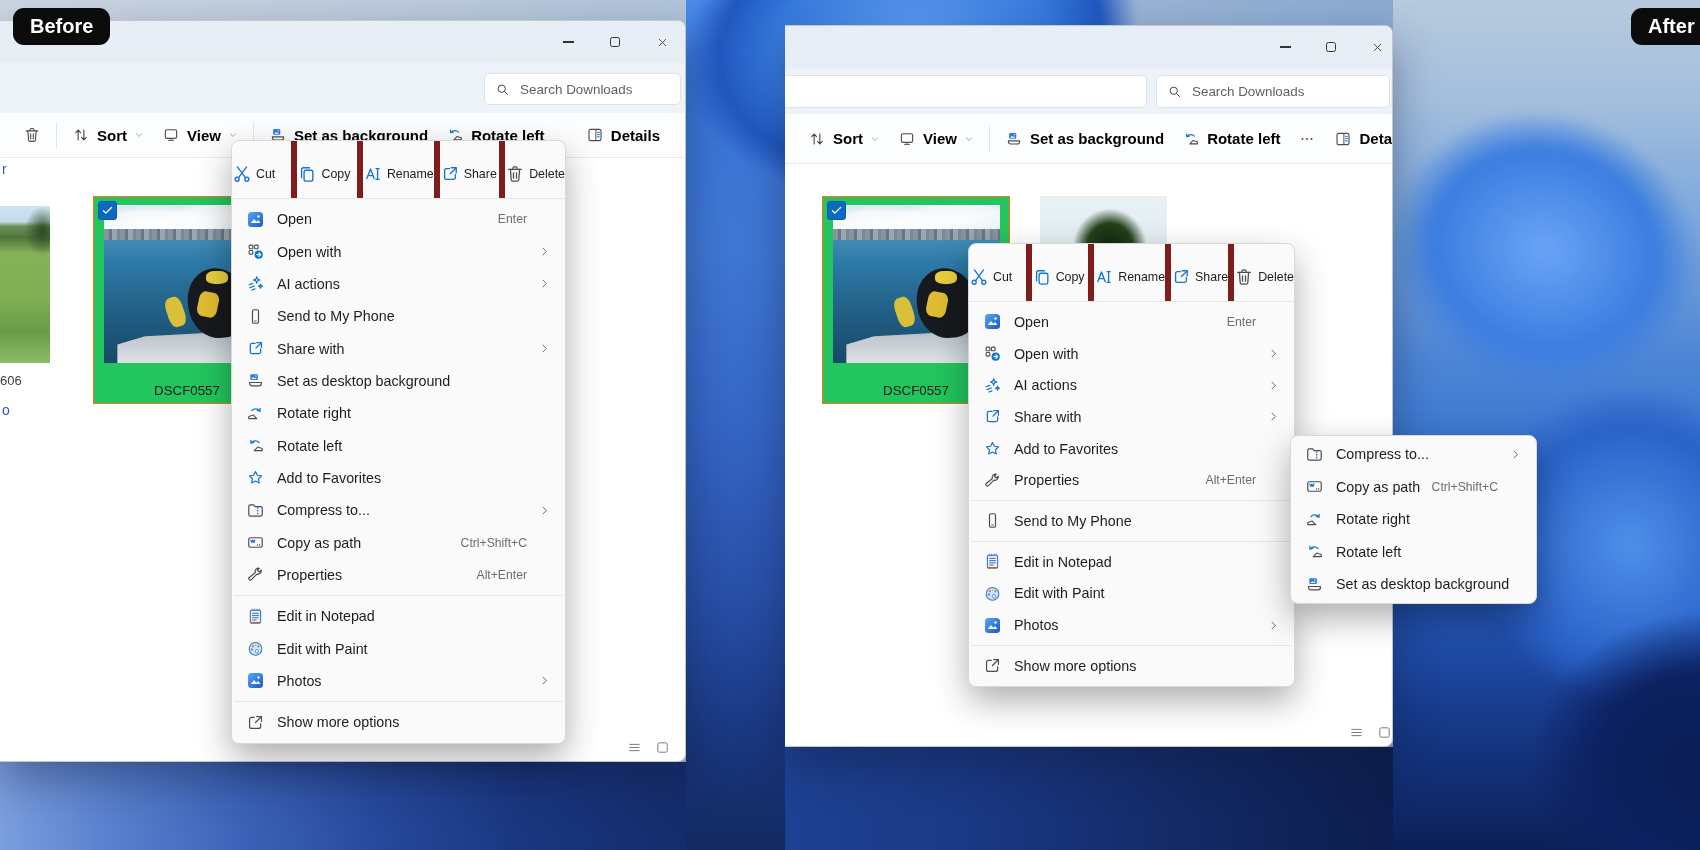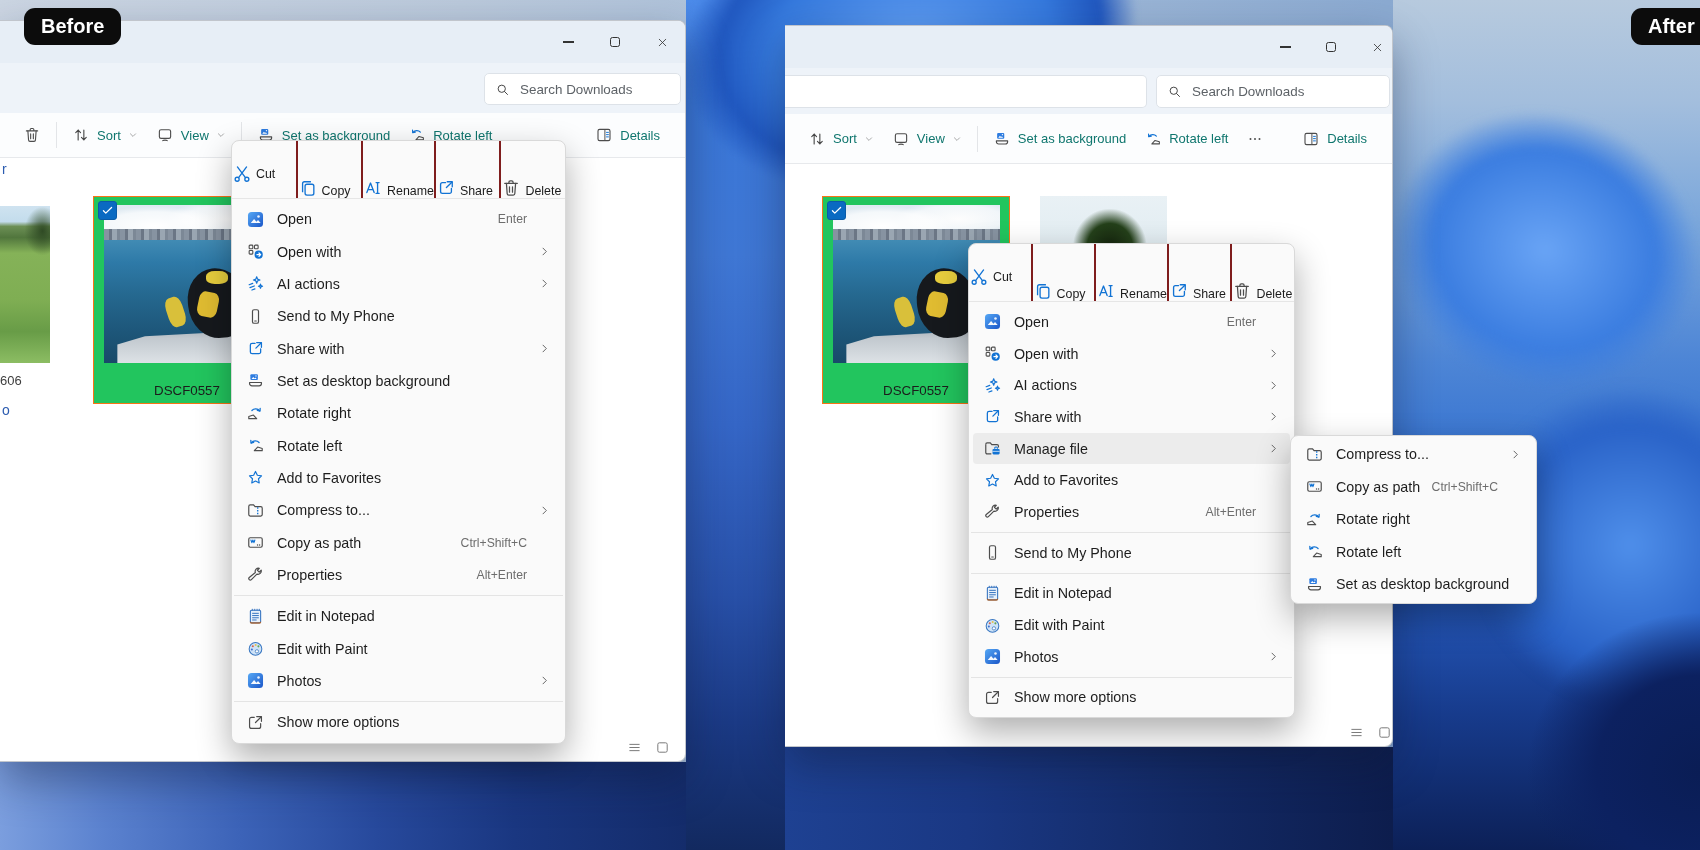--- a/index.html
+++ b/index.html
@@ -21,21 +21,21 @@
   .wp-navy{left:1470px;top:560px;width:460px;height:420px;
     background:radial-gradient(closest-side,#0a1d55 0%,#0c2160 45%,rgba(12,33,96,0) 75%);}
   .wp-bottom-left{left:0;top:762px;width:686px;height:88px;
     background:linear-gradient(90deg,#7b9ede 0%,#5b82cf 15%,#3c63b8 35%,#27499c 55%,#1a3781 75%,#142c6b 100%);}
   .wp-bottom-mid{left:785px;top:747px;width:608px;height:103px;
     background:linear-gradient(90deg,#1e4192 0%,#1a3884 30%,#132a66 65%,#0d1d4d 100%);}
 
   
   .badge{position:absolute;top:8px;z-index:50;background:#0c0c0c;color:#fff;font-weight:bold;
          font-size:20px;padding:7px 17px;border-radius:11px;}
-  .badge-before{left:24px;}
+  .badge-before{left:13px;}
   .badge-after{left:1631px;}
 
   
   .win{position:absolute;background:#fff;z-index:5;overflow:hidden;
        border:1px solid rgba(80,92,110,.35);border-left:none;
        box-shadow:0 18px 44px rgba(15,25,55,.40);}
   .win-before{left:0;top:20px;width:686px;height:742px;border-radius:0 8px 8px 0;}
   .win-after{left:785px;top:25px;width:608px;height:722px;border-radius:0 8px 8px 0;}
 
   .titlebar{position:absolute;left:0;right:0;top:0;height:42px;background:#e7eef6;}
@@ -50,21 +50,21 @@
               display:flex;align-items:center;gap:8px;padding:0 10px;}
   .search-box svg{width:15px;height:15px;flex:none;}
   .search-input{flex:1;min-width:0;border:none;outline:none;background:transparent;
                 font-family:inherit;font-size:13.4px;color:#5d6267;}
   .search-input::placeholder{color:#5d6267;opacity:1;}
 
   .cmdbar{position:absolute;left:0;right:0;display:flex;align-items:center;padding:0 16px 0 14px;
           background:#fcfdfe;border-bottom:1px solid #e7e9ec;}
   .tb-btn{display:flex;align-items:center;gap:7px;padding:6px 9px;border-radius:5px;flex:none;}
   .tb-btn svg{width:18px;height:18px;}
-  .tb-label{font-size:13px;color:#0f766e;white-space:nowrap;}
+  .tb-label{font-size:15px;color:#000000;white-space:nowrap;font-weight:bold;}
   .tb-chev svg{width:10px;height:10px;transform:rotate(90deg);opacity:.75;}
   .tb-div{width:1px;height:26px;background:#e3e5e8;margin:0 6px;flex:none;}
   .tb-spacer{flex:1;}
 
   
   .frag{position:absolute;font-size:14px;color:#2c5cb0;}
   .frag-606{color:#3e3e3e;font-size:13px;}
   .thumb-golf{position:absolute;left:0;top:185px;width:50px;height:157px;z-index:1;
     background:
       radial-gradient(60% 26% at 85% 16%,#2f4a24 0%,rgba(47,74,36,0) 60%),
@@ -103,21 +103,21 @@
 
   
   .ctx{position:absolute;background:#fafafa;border:1px solid #d9d9d9;border-radius:8px;
        box-shadow:0 14px 34px rgba(0,0,0,.32);}
   .menu-before{left:231px;top:140px;width:335px;z-index:20;--ih:32.35px;}
   .menu-after{left:968px;top:243px;width:327px;z-index:30;--ih:31.7px;}
   .submenu{left:1290px;top:435px;width:247px;z-index:40;--ih:32.5px;padding:2px 0;}
   .cmd-row{display:flex;height:58px;border-bottom:1px solid #e6e6e6;border-radius:8px 8px 0 0;overflow:hidden;}
   .cmd-cell{flex:1;display:flex;flex-direction:row;align-items:center;justify-content:flex-start;
             padding-top:9px;gap:4px;}
-  .cmd-cell + .cmd-cell{border-left:2px solid #7f1d1d;align-items:flex-end;}
+  .cmd-cell + .cmd-cell{border-left:6px solid #7f1d1d;}
   .cmd-cell svg{width:20px;height:20px;}
   .cmd-label{font-size:12.4px;color:#1c1c1c;}
   .menu-list{padding:4px 0;}
   .menu-item{display:flex;align-items:center;height:var(--ih,32px);margin:0 4px;border-radius:4px;
              padding:0 8px 0 9px;}
   .menu-item.highlighted{background:#ececec;}
   .mi-icon{width:20px;height:20px;display:flex;align-items:center;justify-content:center;margin-right:12px;flex:none;}
   .mi-icon svg{width:19px;height:19px;}
   .mi-label{font-size:14.3px;color:#1d1d1d;white-space:nowrap;}
   .mi-shortcut{margin-left:auto;padding-right:26px;font-size:12.2px;color:#6d6d6d;white-space:nowrap;}
@@ -811,33 +811,20 @@
               <use href="#i-share" xlink:href="#i-share"></use>
             </svg>
           </span>
           <span class="mi-label">Share with</span>
           <span class="mi-chevron">
             <svg>
               <use href="#i-chevron" xlink:href="#i-chevron"></use>
             </svg>
           </span>
         </div>
-        <div class="menu-item highlighted">
-          <span class="mi-icon">
-            <svg>
-              <use href="#i-manage-file" xlink:href="#i-manage-file"></use>
-            </svg>
-          </span>
-          <span class="mi-label">Manage file</span>
-          <span class="mi-chevron">
-            <svg>
-              <use href="#i-chevron" xlink:href="#i-chevron"></use>
-            </svg>
-          </span>
-        </div>
         <div class="menu-item">
           <span class="mi-icon">
             <svg>
               <use href="#i-star" xlink:href="#i-star"></use>
             </svg>
           </span>
           <span class="mi-label">Add to Favorites</span>
         </div>
         <div class="menu-item">
           <span class="mi-icon">

